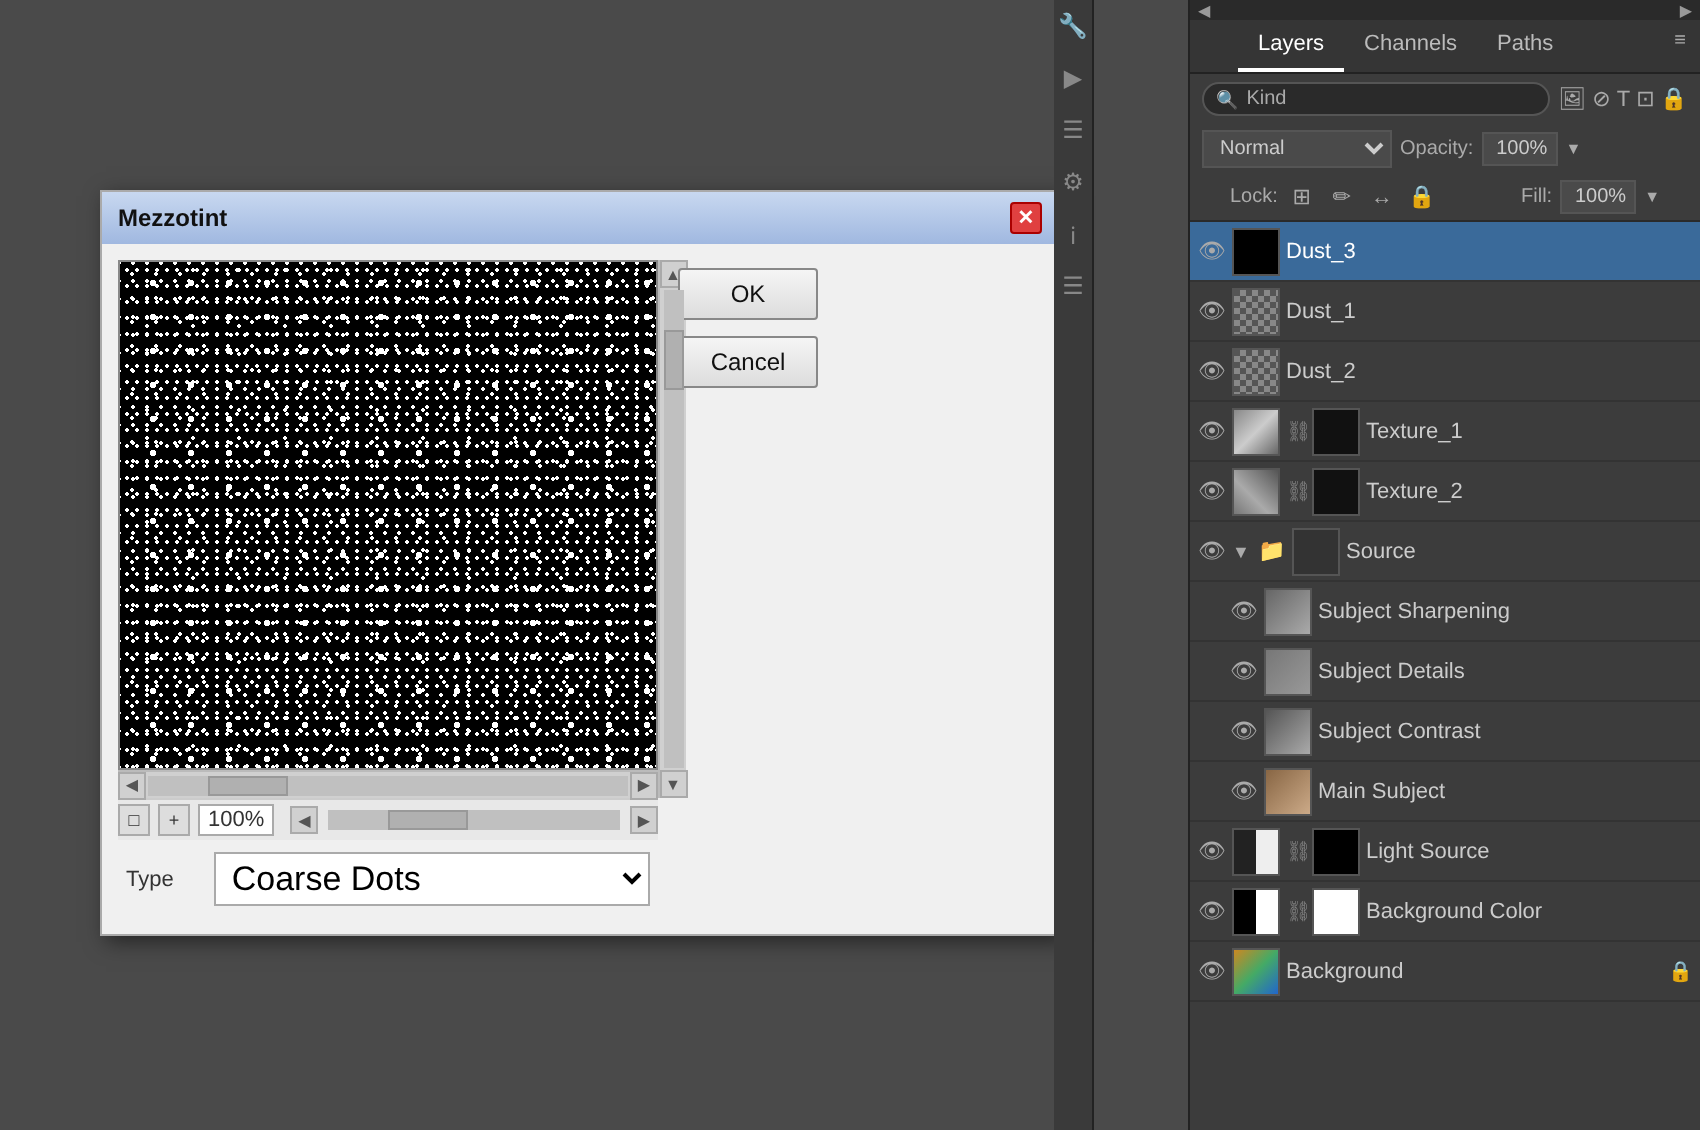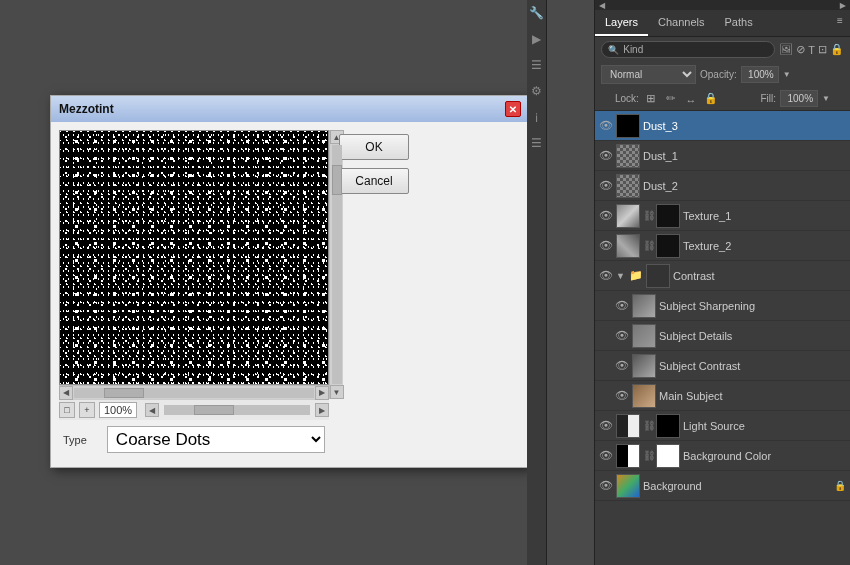--- a/index.html
+++ b/index.html
@@ -243,20 +243,21 @@
     .collapse-arrow {
       font-size: 8px;
       color: #999;
       cursor: pointer;
     }
     .panel-tabs {
       display: flex;
       background: #353535;
       border-bottom: 1px solid #222;
       align-items: flex-start;
+      padding-left: 24px;
     }
     .panel-tab {
       padding: 6px 10px;
       font-size: 11px;
       color: #bbb;
       cursor: pointer;
       border-bottom: 2px solid transparent;
     }
     .panel-tab.active {
       color: #fff;
@@ -693,21 +694,21 @@
       <span class="chain-icon">⛓</span>
       <div class="mask-thumb mask-dark"></div>
       <span class="layer-name">Texture_2</span>
     </div>
 
     <div class="layer-row">
       <div class="eye-icon">👁</div>
       <span class="collapse-tri">▼</span>
       <span class="folder-icon">📁</span>
       <div class="layer-thumb layer-thumb-subject"></div>
-      <span class="layer-name">Contrast</span>
+      <span class="layer-name">Source</span>
     </div>
 
     <div class="layer-row sub">
       <div class="eye-icon">👁</div>
       <div class="layer-thumb layer-thumb-sharp"></div>
       <span class="layer-name">Subject Sharpening</span>
     </div>
 
     <div class="layer-row sub">
       <div class="eye-icon">👁</div>

